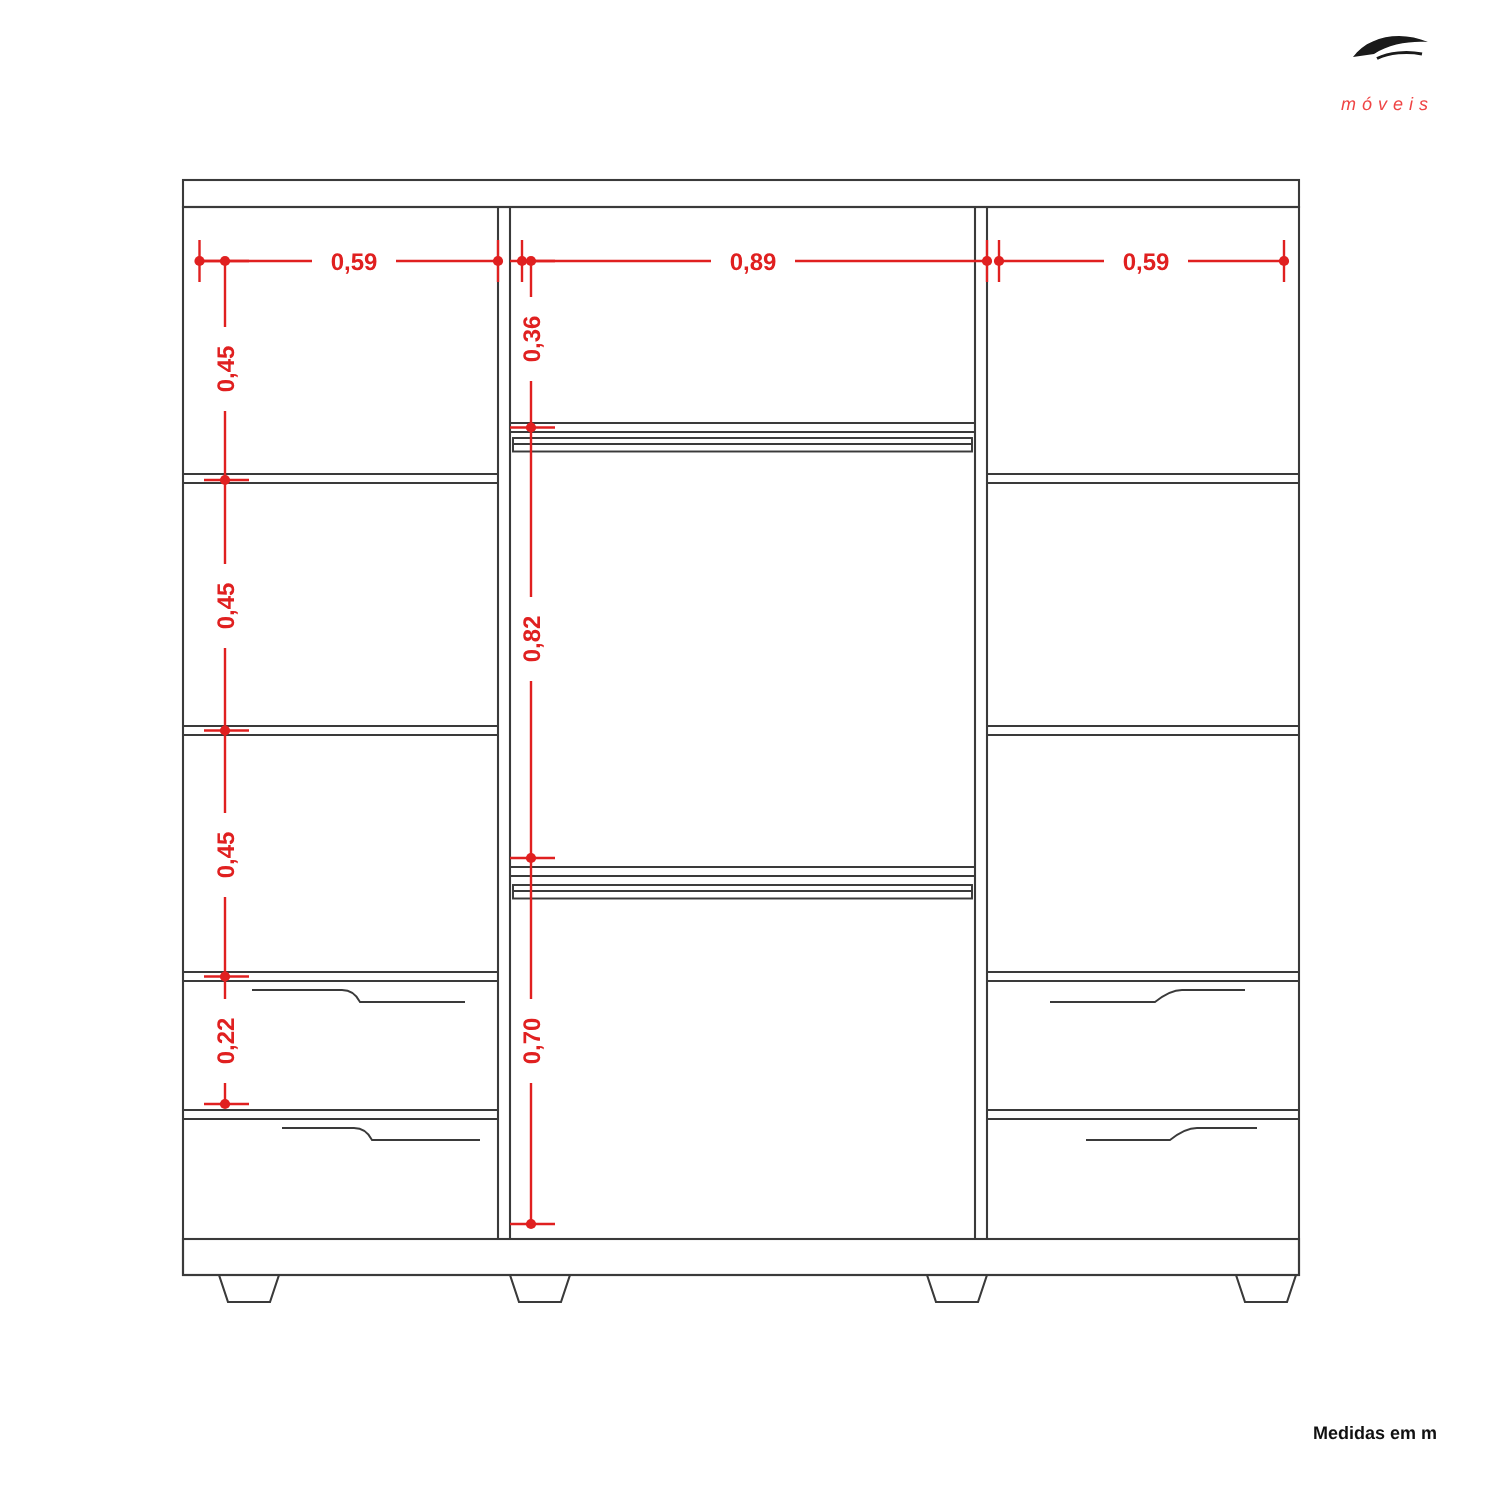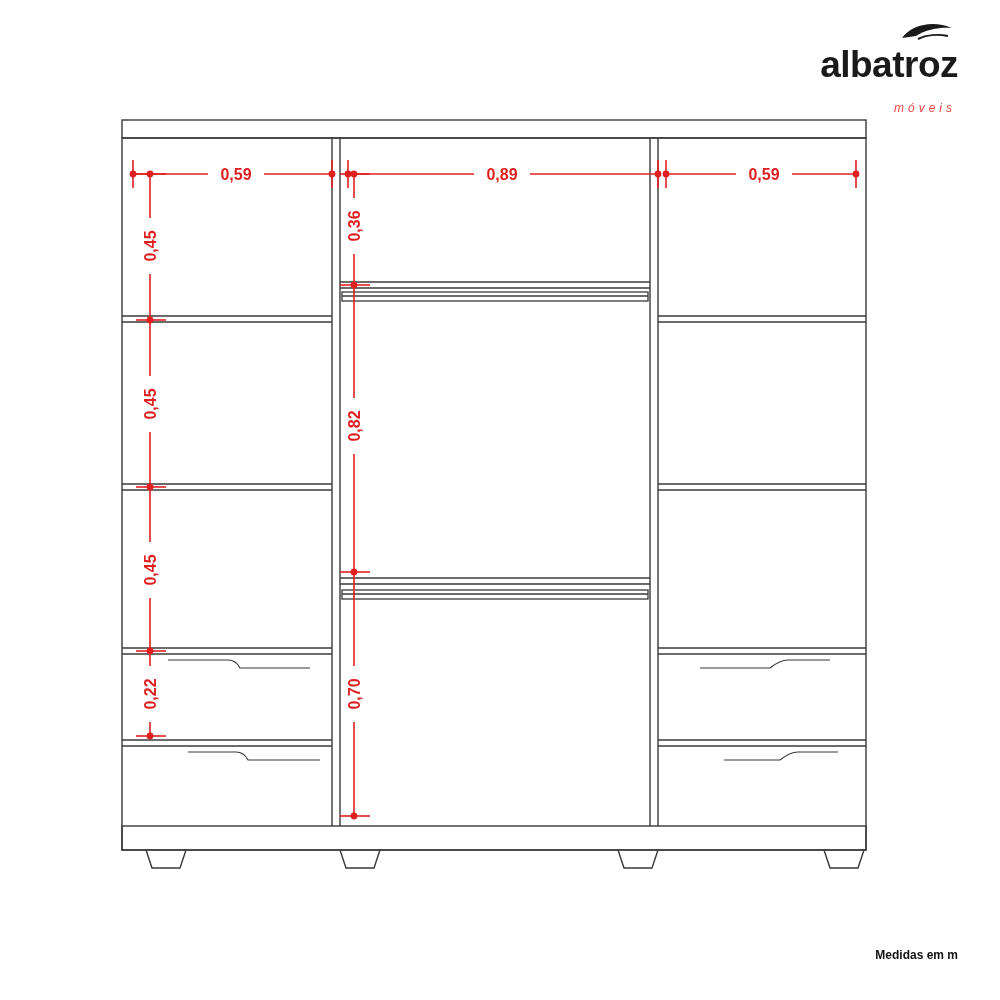--- a/index.html
+++ b/index.html
@@ -72,21 +72,20 @@
 
 <div id="stage">
 
   <div class="brand">
     <div class="brand-mark">
       <svg width="60" height="22" viewBox="0 0 60 22">
         <path d="M4 16 C14 2, 36 -2, 54 6 C44 5, 28 7, 18 14 Z" fill="#1a1a1a"></path>
         <path d="M20 17 C28 13, 40 12, 50 14" stroke="#1a1a1a" stroke-width="2" fill="none"></path>
       </svg>
     </div>
-    <div class="brand-name">albatroz</div>
     <div class="brand-sub">móveis</div>
   </div>
 
   <svg class="diagram" viewBox="0 0 1000 1000">
 
     <g stroke="#3a3a3a" fill="none" stroke-width="1.4">
 
       <rect x="122" y="120" width="744" height="18"></rect>
 
       <rect x="122" y="138" width="744" height="712"></rect>

